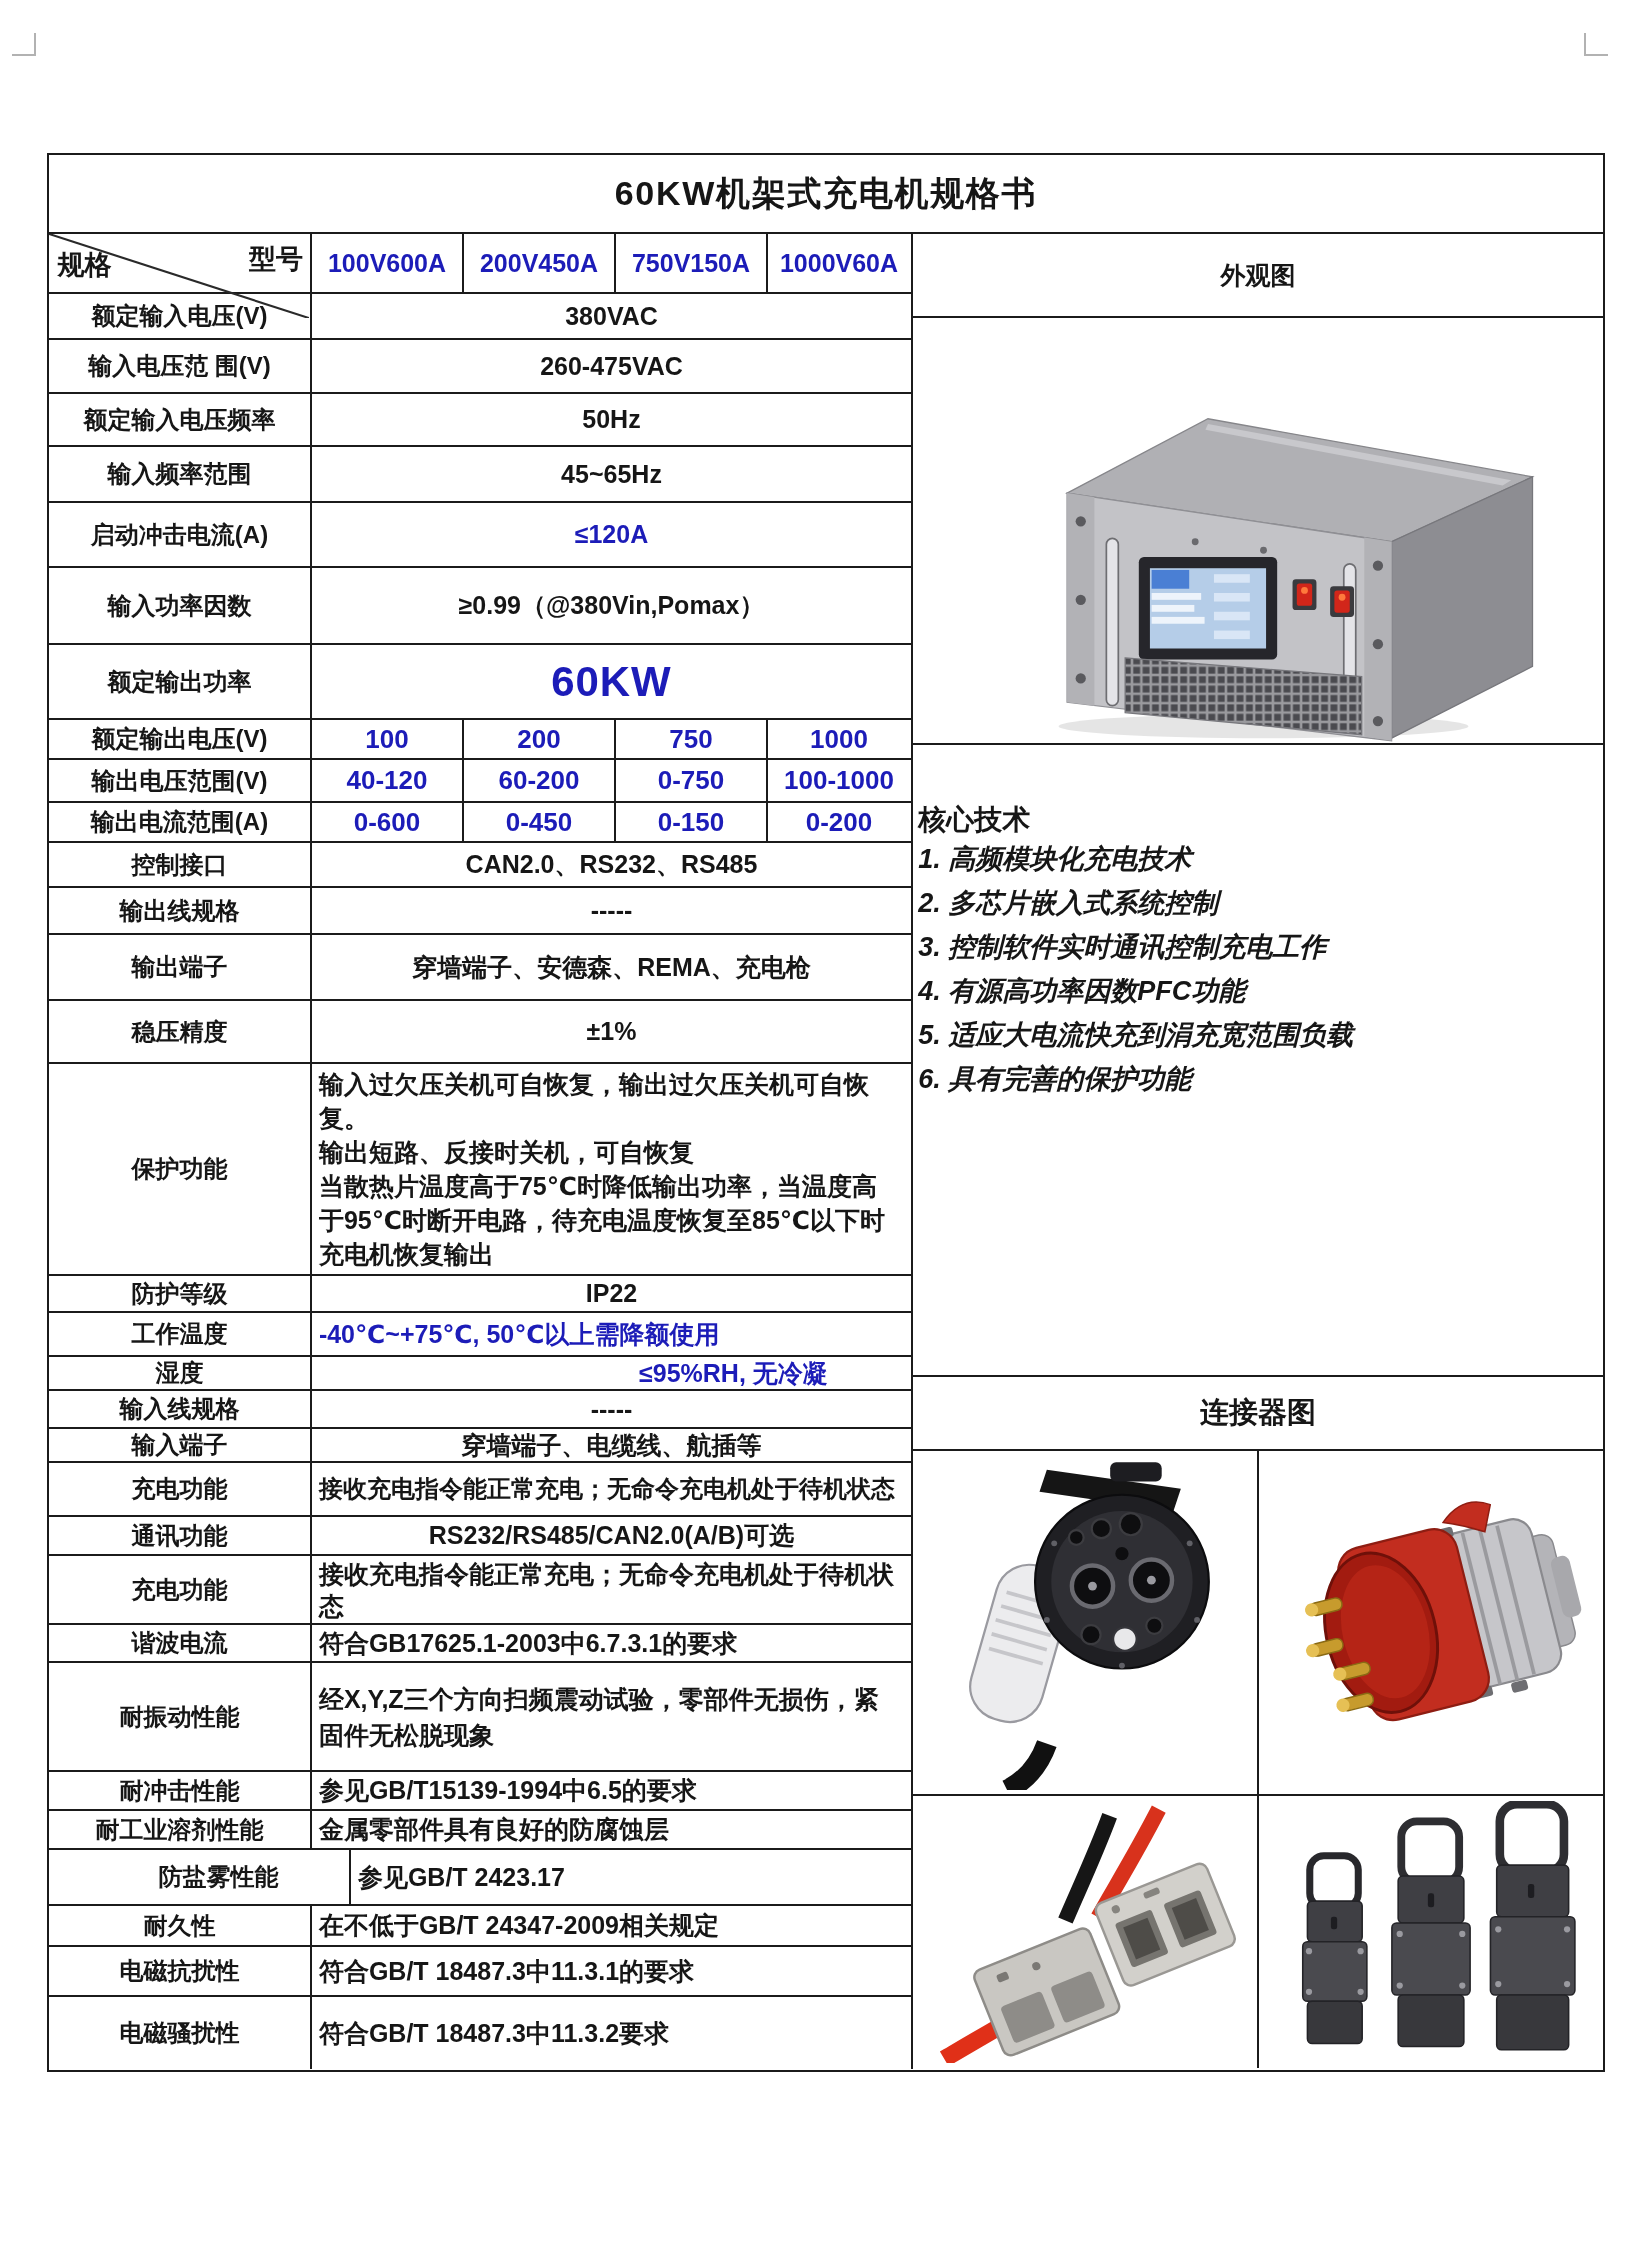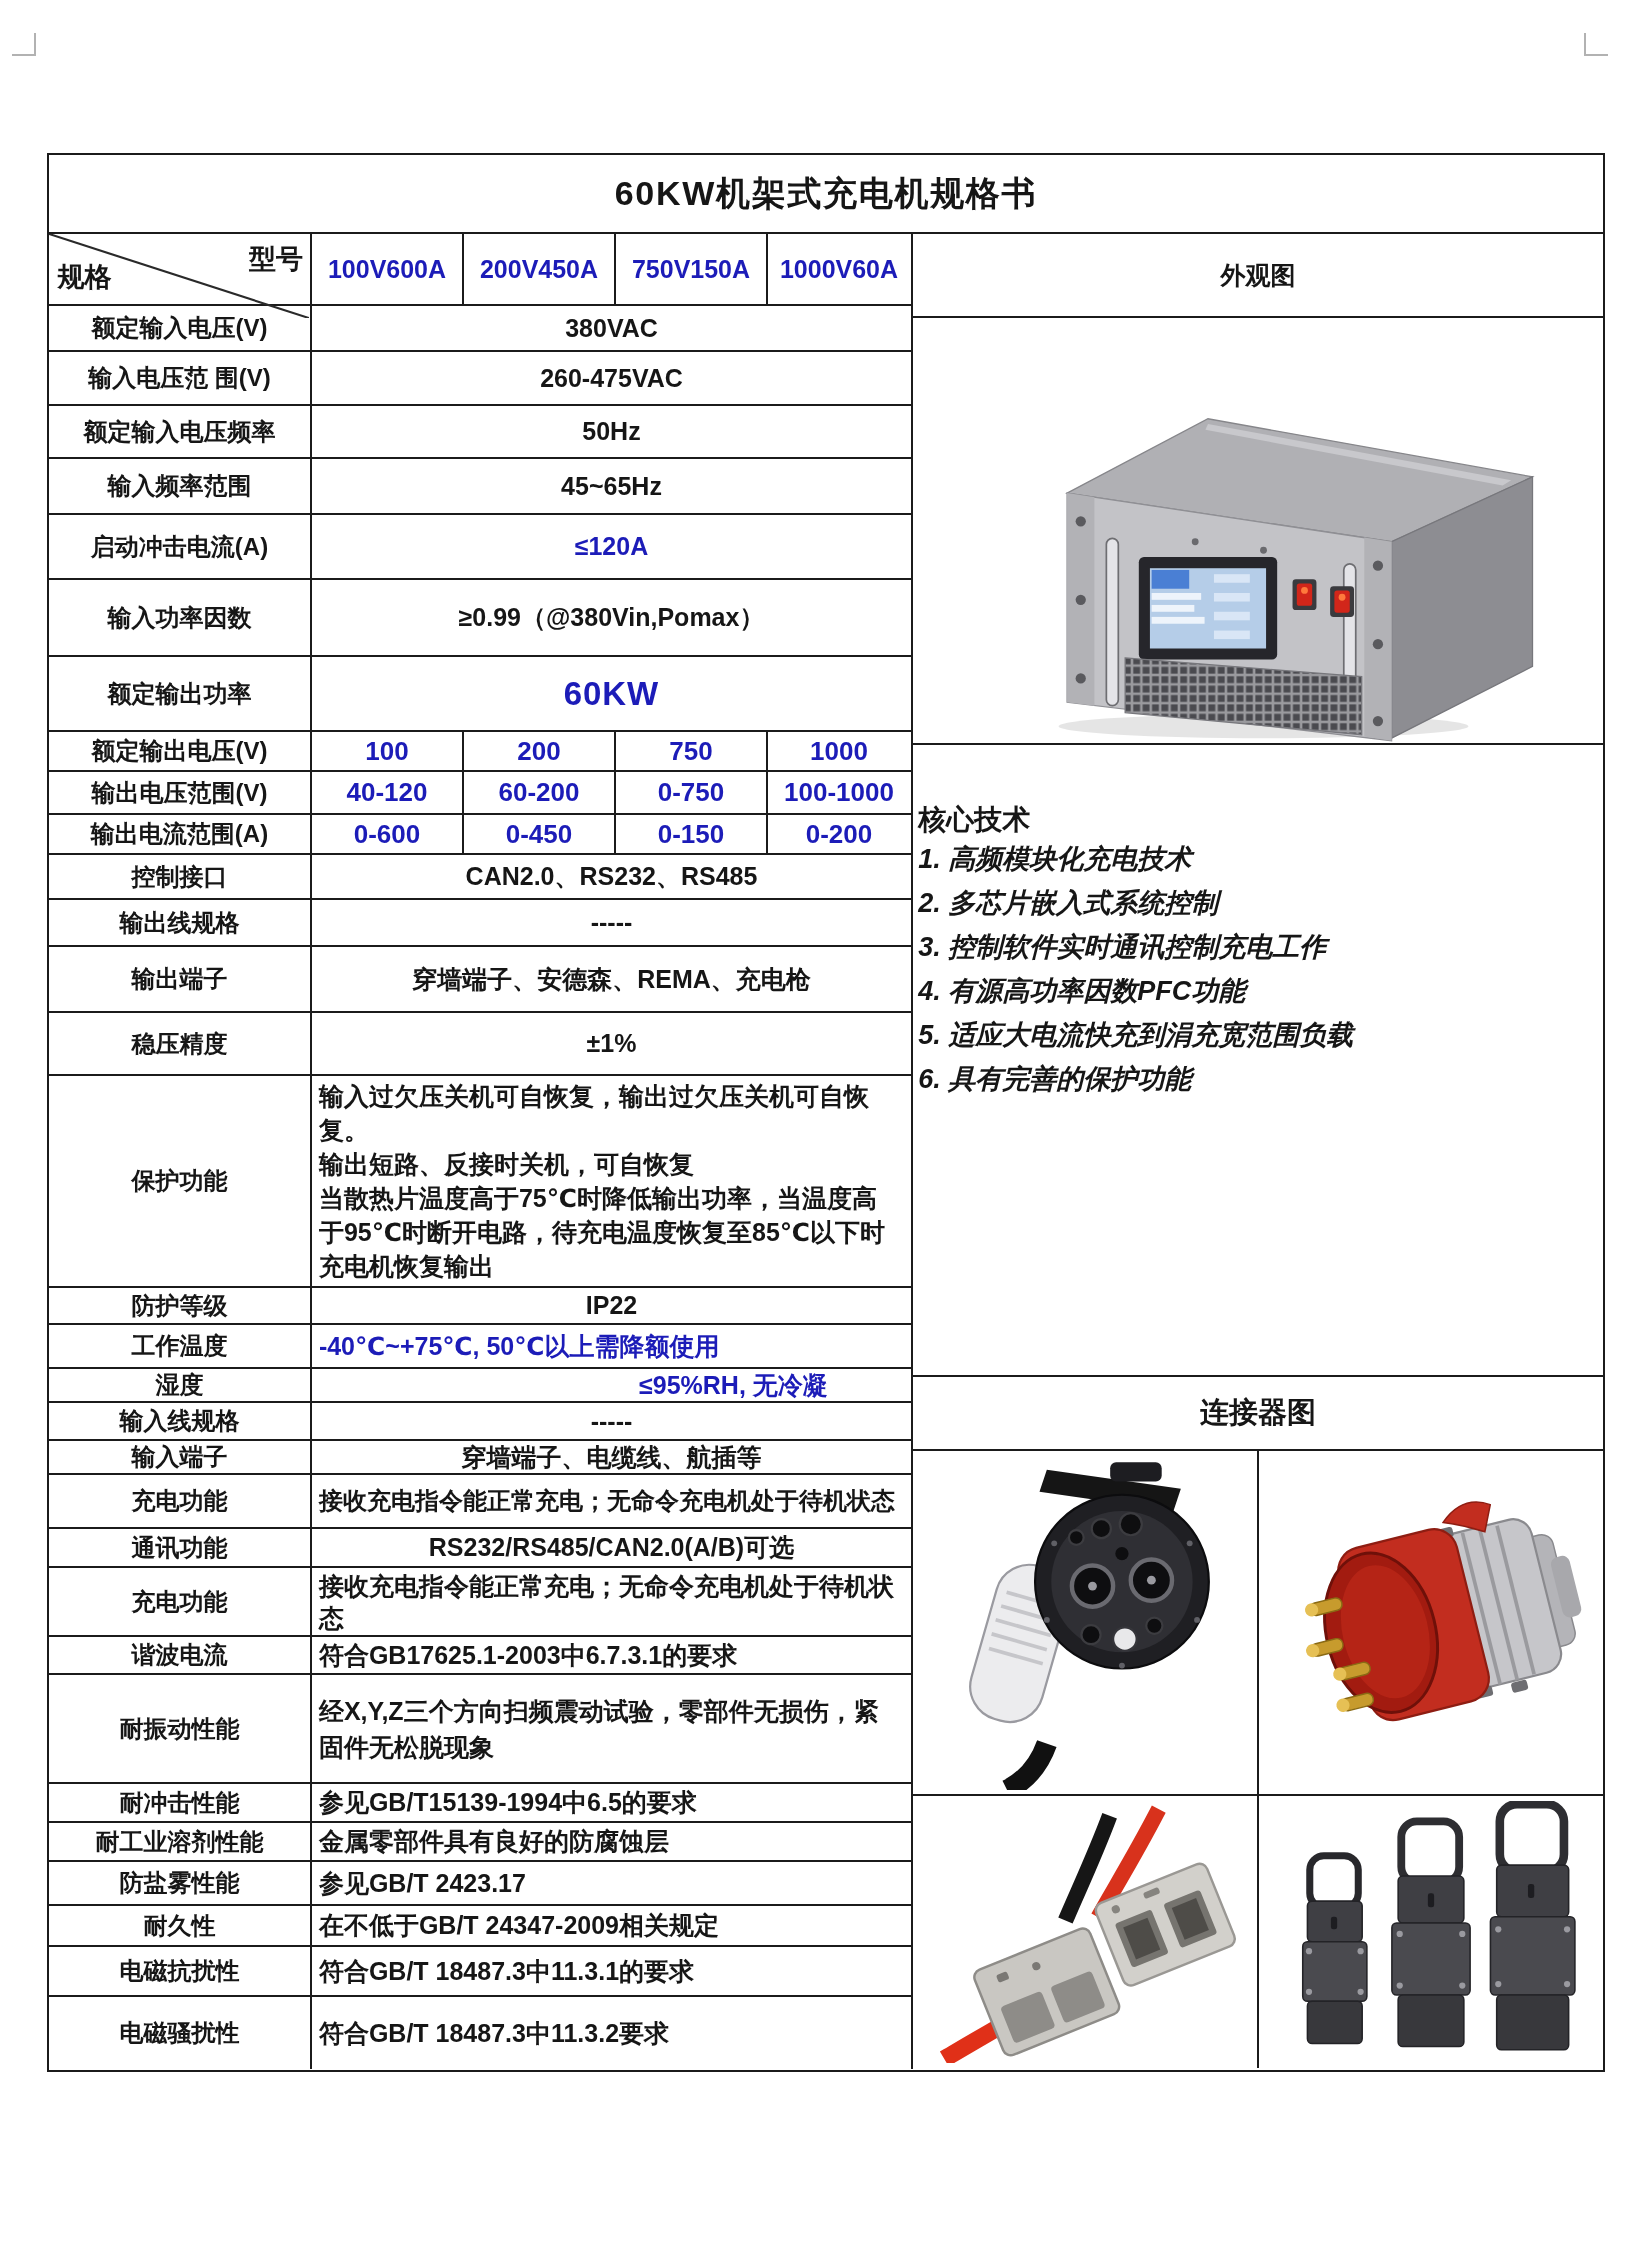--- a/index.html
+++ b/index.html
@@ -35,21 +35,21 @@
   .spec-row{display:flex;box-sizing:border-box;border-bottom:2.6px solid #1b1b1b;}
   .spec-row.last{border-bottom:none;}
   .lbl{width:263px;box-sizing:border-box;border-right:2.6px solid #1b1b1b;
        display:flex;align-items:center;justify-content:center;text-align:center;
        font-size:24px;font-weight:700;line-height:27.5px;padding:0 3.4px;}
   .val{flex:1;display:flex;align-items:center;justify-content:center;text-align:center;
        font-size:25px;font-weight:700;white-space:pre-line;line-height:31px;box-sizing:border-box;padding:0 5.2px;}
   .vcell{box-sizing:border-box;display:flex;align-items:center;justify-content:center;
          font-size:26px;font-weight:700;color:#1c1cb8;}
   .vcell.b{border-right:2.6px solid #1b1b1b;}
-  .v-lg{font-size:33px;letter-spacing:0.9px;}
+  .v-lg{font-size:42px;letter-spacing:0.9px;}
   .v-left{justify-content:flex-start;text-align:left;padding-left:6.9px;padding-right:13.8px;}
   .v-shift{padding-left:249px;}
   .v-multi{align-items:flex-start;padding-top:3.4px;line-height:34px;font-size:25px;border-radius:17px;}
   .v-wrap-sm{font-size:24px;line-height:26px;align-items:center;}
   .v-wrap{line-height:32px;}
   .v-vib{line-height:36px;}
 
   
   .r-head{height:84px;box-sizing:border-box;border-bottom:2.6px solid #1b1b1b;
           display:flex;align-items:center;justify-content:center;font-size:25px;font-weight:700;}
@@ -204,21 +204,21 @@
               <div class="val v-left v-vib">经X,Y,Z三个方向扫频震动试验，零部件无损伤，紧固件无松脱现象</div>
             </div>
             <div class="spec-row" style="height: 39px;">
               <div class="lbl">耐冲击性能</div>
               <div class="val v-left">参见GB/T15139-1994中6.5的要求</div>
             </div>
             <div class="spec-row" style="height: 39px;">
               <div class="lbl">耐工业溶剂性能</div>
               <div class="val v-left">金属零部件具有良好的防腐蚀层</div>
             </div>
-            <div class="spec-row" style="height: 44px;">
+            <div class="spec-row" style="height: 56px; padding-left: 39px;">
               <div class="lbl">防盐雾性能</div>
               <div class="val v-left">参见GB/T 2423.17</div>
             </div>
             <div class="spec-row" style="height: 41px;">
               <div class="lbl">耐久性</div>
               <div class="val v-left">在不低于GB/T 24347-2009相关规定</div>
             </div>
             <div class="spec-row" style="height: 50px;">
               <div class="lbl">电磁抗扰性</div>
               <div class="val v-left">符合GB/T 18487.3中11.3.1的要求</div>

